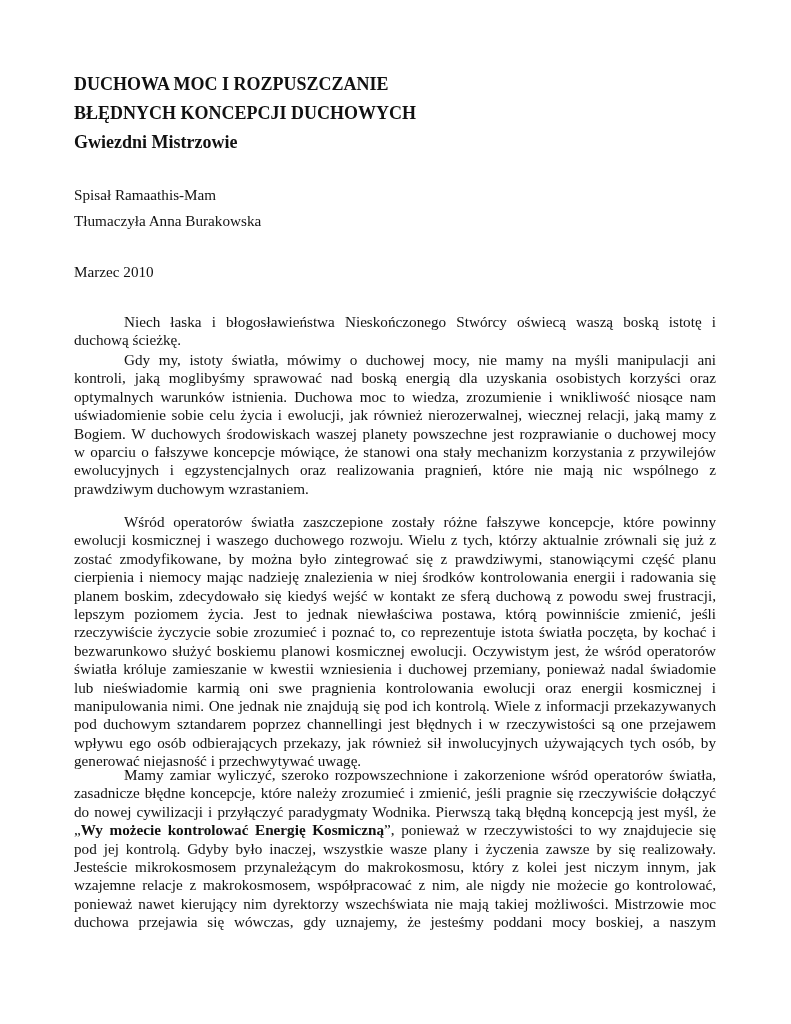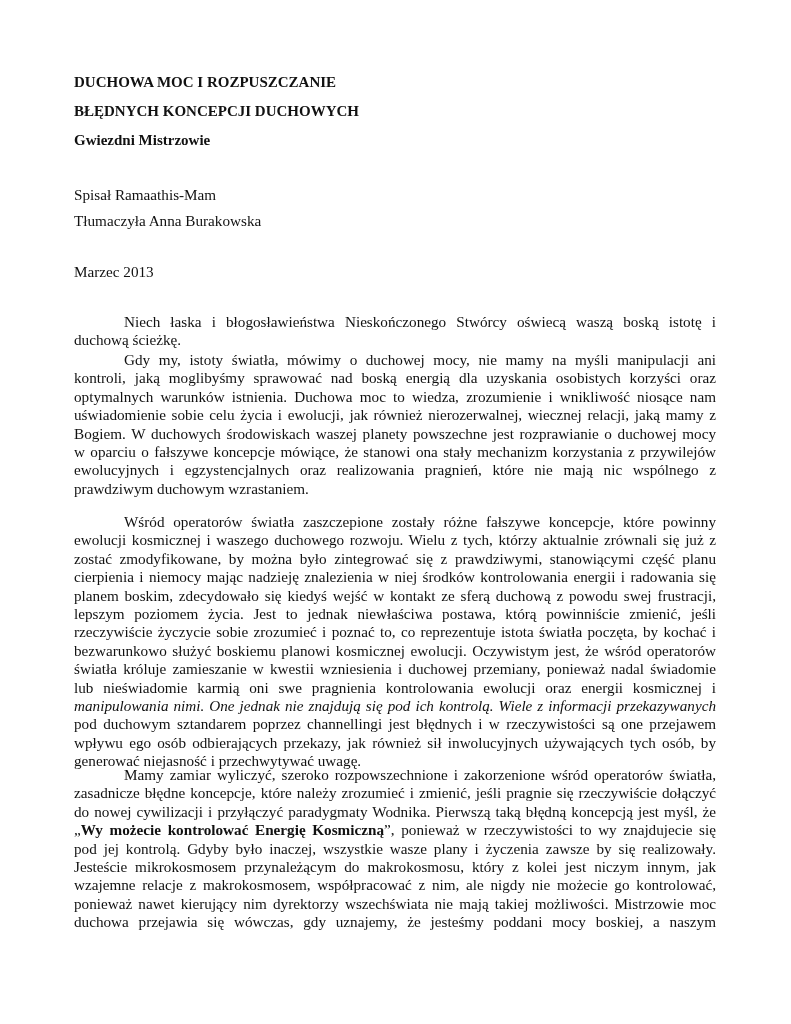--- a/index.html
+++ b/index.html
@@ -1,19 +1,19 @@
 <!DOCTYPE html>
 <html><head>
 <meta charset="utf-8">
 <style>
   html, body { margin: 0; padding: 0; background: #ffffff; }
   body { width: 791px; height: 1024px; position: relative; overflow: hidden;
          font-family: "Liberation Serif", "DejaVu Serif", serif; color: #111; }
   .page { position: absolute; left: 74px; top: 0; width: 642px; }
-  .title { position: absolute; left: 0; font-weight: bold; font-size: 15px; white-space: nowrap; }
+  .title { position: absolute; left: 0; font-weight: bold; font-size: 18px; white-space: nowrap; }
   .t1 { top: 74px; }
   .t2 { top: 103px; }
   .t3 { top: 132px; }
   .meta { position: absolute; left: 0; font-size: 15.2px; white-space: nowrap; }
   .m1 { top: 186px; }
   .m2 { top: 212px; }
   .m3 { top: 263px; }
   .para { position: absolute; left: 0; width: 642px; font-size: 15.2px; }
   .line { height: 18.4px; line-height: 18.4px; white-space: nowrap; text-align: justify;
           text-align-last: justify; overflow: visible; }
@@ -28,21 +28,21 @@
 </head>
 <body>
 
 <div class="page">
   <div class="title t1">DUCHOWA MOC I ROZPUSZCZANIE</div>
   <div class="title t2">BŁĘDNYCH KONCEPCJI DUCHOWYCH</div>
   <div class="title t3">Gwiezdni Mistrzowie</div>
 
   <div class="meta m1">Spisał Ramaathis-Mam</div>
   <div class="meta m2">Tłumaczyła Anna Burakowska</div>
-  <div class="meta m3">Marzec 2013</div>
+  <div class="meta m3">Marzec 2010</div>
 
   <div class="para p1">
     <div class="line indent" style="white-space: normal;">Niech łaska i błogosławieństwa Nieskończonego Stwórcy oświecą waszą boską istotę i</div>
     <div class="line last">duchową ścieżkę.</div>
   </div>
 
   <div class="para p2">
     <div class="line indent" style="white-space: normal;">Gdy my, istoty światła, mówimy o duchowej mocy, nie mamy na myśli manipulacji ani</div>
     <div class="line" style="white-space: normal;">kontroli, jaką moglibyśmy sprawować nad boską energią dla uzyskania osobistych korzyści oraz</div>
     <div class="line" style="white-space: normal;">optymalnych warunków istnienia. Duchowa moc to wiedza, zrozumienie i wnikliwość niosące nam</div>
@@ -57,21 +57,21 @@
     <div class="line indent" style="white-space: normal;">Wśród operatorów światła zaszczepione zostały różne fałszywe koncepcje, które powinny</div>
     <div class="line" style="white-space: normal;">ewolucji kosmicznej i waszego duchowego rozwoju. Wielu z tych, którzy aktualnie zrównali się już z</div>
     <div class="line" style="white-space: normal;">zostać zmodyfikowane, by można było zintegrować się z prawdziwymi, stanowiącymi część planu</div>
     <div class="line" style="white-space: normal;">cierpienia i niemocy mając nadzieję znalezienia w niej środków kontrolowania energii i radowania się</div>
     <div class="line" style="white-space: normal;">planem boskim, zdecydowało się kiedyś wejść w kontakt ze sferą duchową z powodu swej frustracji,</div>
     <div class="line" style="white-space: normal;">lepszym poziomem życia. Jest to jednak niewłaściwa postawa, którą powinniście zmienić, jeśli</div>
     <div class="line" style="white-space: normal;">rzeczywiście życzycie sobie zrozumieć i poznać to, co reprezentuje istota światła poczęta, by kochać i</div>
     <div class="line" style="white-space: normal;">bezwarunkowo służyć boskiemu planowi kosmicznej ewolucji. Oczywistym jest, że wśród operatorów</div>
     <div class="line" style="white-space: normal;">światła króluje zamieszanie w kwestii wzniesienia i duchowej przemiany, ponieważ nadal świadomie</div>
     <div class="line" style="white-space: normal;">lub nieświadomie karmią oni swe pragnienia kontrolowania ewolucji oraz energii kosmicznej i</div>
-    <div class="line" style="white-space: normal; font-style: italic;">manipulowania nimi. One jednak nie znajdują się pod ich kontrolą. Wiele z informacji przekazywanych</div>
+    <div class="line" style="white-space: normal;">manipulowania nimi. One jednak nie znajdują się pod ich kontrolą. Wiele z informacji przekazywanych</div>
     <div class="line" style="white-space: normal;">pod duchowym sztandarem poprzez channellingi jest błędnych i w rzeczywistości są one przejawem</div>
     <div class="line" style="white-space: normal;">wpływu ego osób odbierających przekazy, jak również sił inwolucyjnych używających tych osób, by</div>
     <div class="line last">generować niejasność i przechwytywać uwagę.</div>
   </div>
 
   <div class="para p4">
     <div class="line indent" style="white-space: normal;">Mamy zamiar wyliczyć, szeroko rozpowszechnione i zakorzenione wśród operatorów światła,</div>
     <div class="line" style="white-space: normal;">zasadnicze błędne koncepcje, które należy zrozumieć i zmienić, jeśli pragnie się rzeczywiście dołączyć</div>
     <div class="line" style="white-space: normal;">do nowej cywilizacji i przyłączyć paradygmaty Wodnika. Pierwszą taką błędną koncepcją jest myśl, że</div>
     <div class="line" style="white-space: normal;"><span>„</span><b>Wy możecie kontrolować Energię Kosmiczną</b><span>”, ponieważ w rzeczywistości to wy znajdujecie się</span></div>

